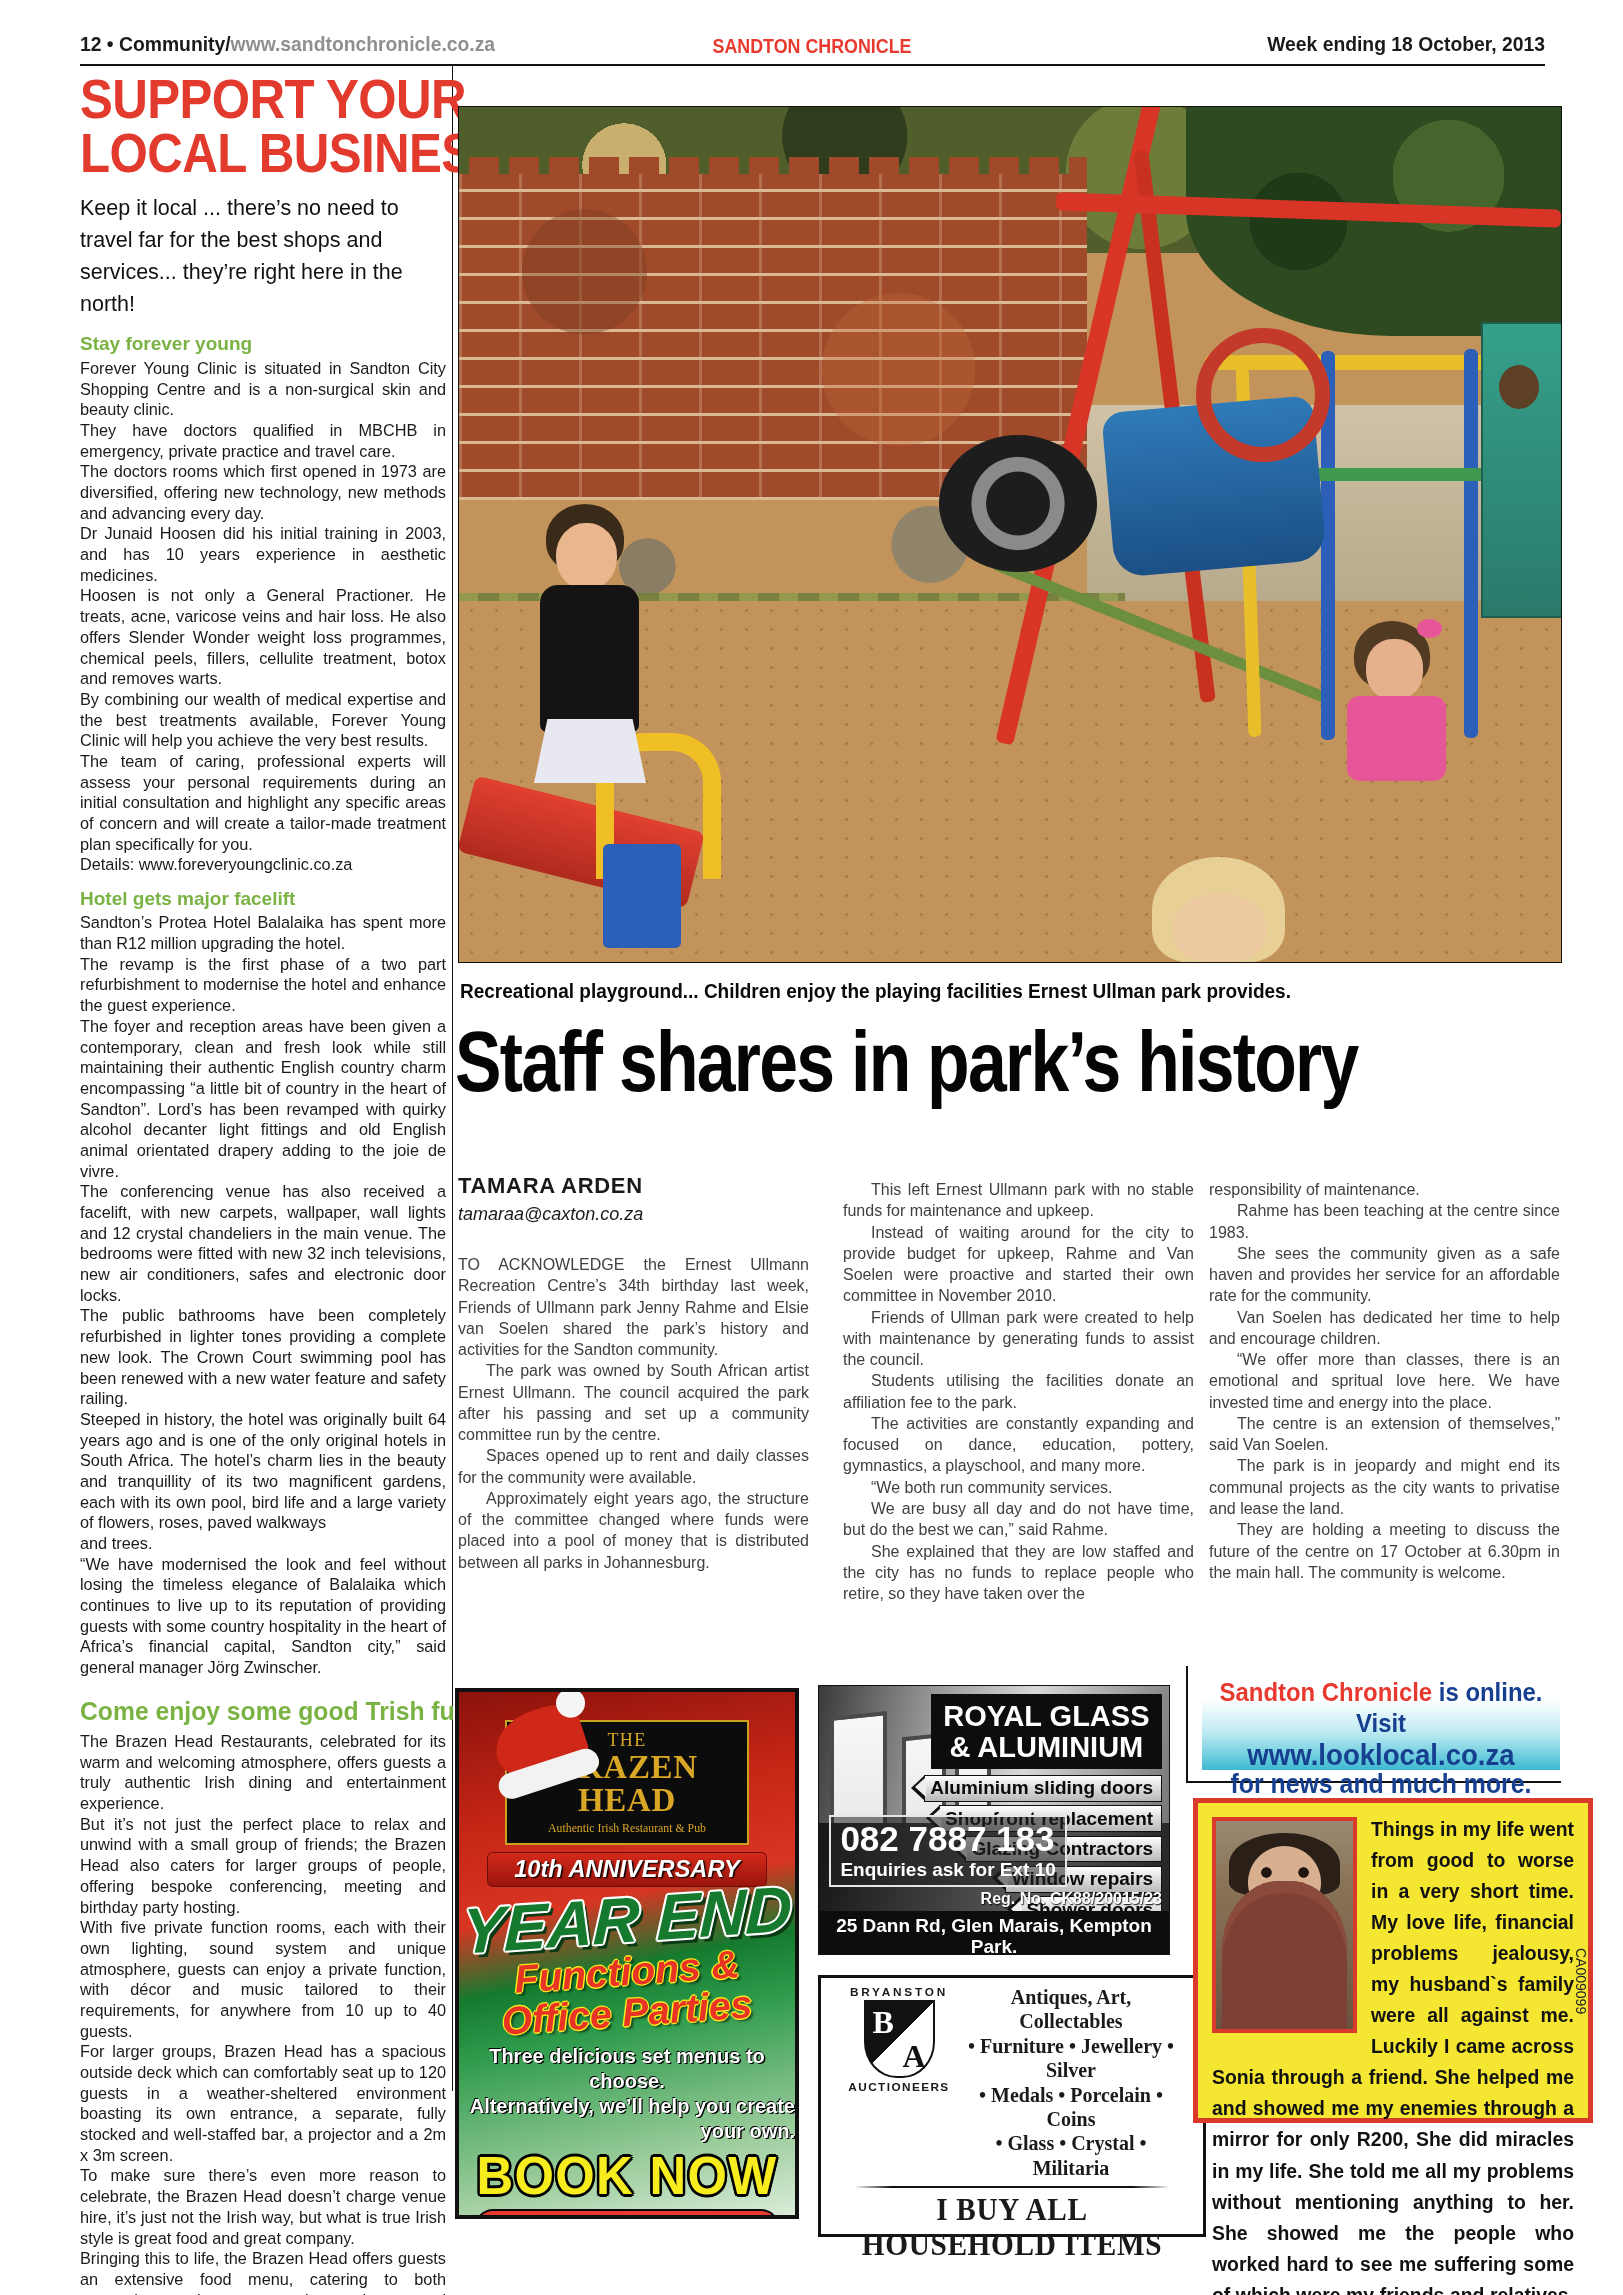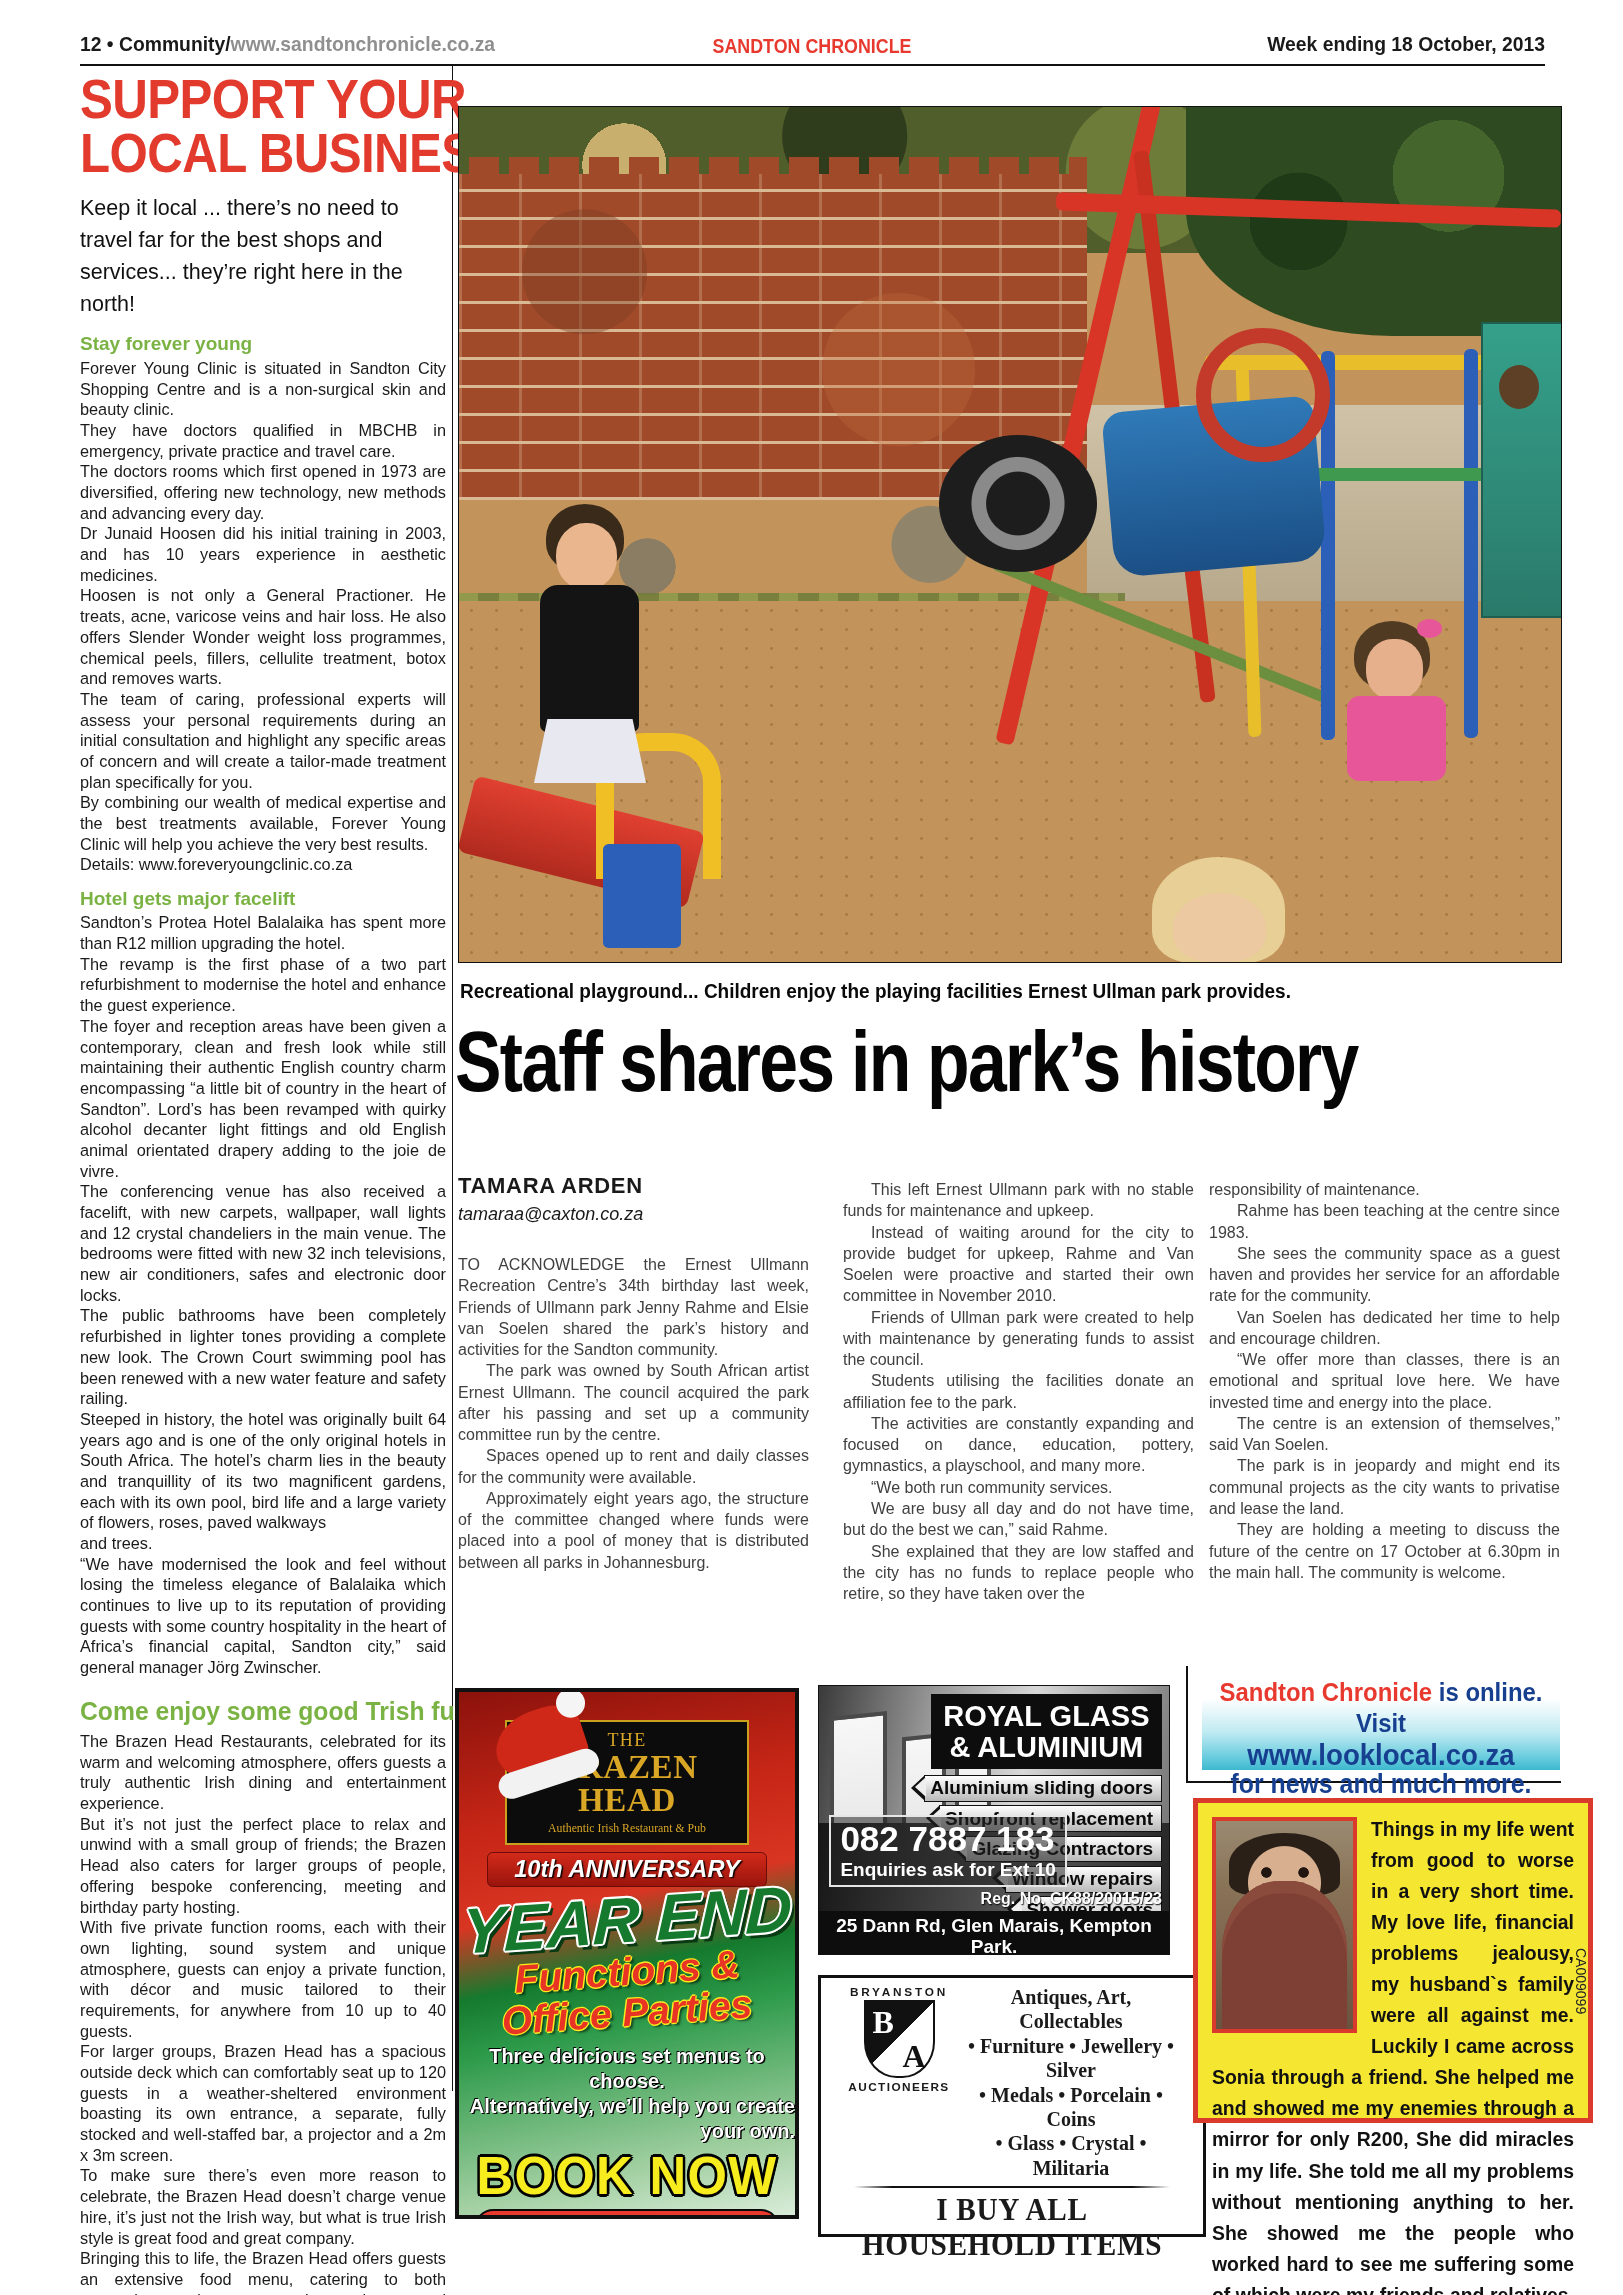--- a/index.html
+++ b/index.html
@@ -148,22 +148,22 @@
     <div class="lc-intro">Keep it local ... there’s no need to travel far for the best shops and services... they’re right here in the north!</div>
 
     <div>
       <div class="lc-head">Stay forever young</div>
       <div class="lc-body">
           <p>Forever Young Clinic is situated in Sandton City Shopping Centre and is a non-surgical skin and beauty clinic.</p>
           <p>They have doctors qualified in MBCHB in emergency, private practice and travel care.</p>
           <p>The doctors rooms which first opened in 1973 are diversified, offering new technology, new methods and advancing every day.</p>
           <p>Dr Junaid Hoosen did his initial training in 2003, and has 10 years experience in aesthetic medicines.</p>
           <p>Hoosen is not only a General Practioner. He treats, acne, varicose veins and hair loss. He also offers Slender Wonder weight loss programmes, chemical peels, fillers, cellulite treatment, botox and removes warts.</p>
+          <p>By combining our wealth of medical expertise and the best treatments available, Forever Young Clinic will help you achieve the very best results.</p>
           <p>The team of caring, professional experts will assess your personal requirements during an initial consultation and highlight any specific areas of concern and will create a tailor-made treatment plan specifically for you.</p>
-          <p>By combining our wealth of medical expertise and the best treatments available, Forever Young Clinic will help you achieve the very best results.</p>
           <p>Details: www.foreveryoungclinic.co.za</p>
         </div>
     </div>
     <div>
       <div class="lc-head">Hotel gets major facelift</div>
       <div class="lc-body">
           <p>Sandton’s Protea Hotel Balalaika has spent more than R12 million upgrading the hotel.</p>
           <p>The revamp is the first phase of a two part refurbishment to modernise the hotel and enhance the guest experience.</p>
           <p>The foyer and reception areas have been given a contemporary, clean and fresh look while still maintaining their authentic English country charm encompassing “a little bit of country in the heart of Sandton”. Lord’s has been revamped with quirky alcohol decanter light fittings and old English animal orientated drapery adding to the joie de vivre.</p>
           <p>The conferencing venue has also received a facelift, with new carpets, wallpaper, wall lights and 12 crystal chandeliers in the main venue. The bedrooms were fitted with new 32 inch televisions, new air conditioners, safes and electronic door locks.</p>
@@ -241,21 +241,21 @@
       <p>Friends of Ullman park were created to help with maintenance by generating funds to assist the council.</p>
       <p>Students utilising the facilities donate an affiliation fee to the park.</p>
       <p>The activities are constantly expanding and focused on dance, education, pottery, gymnastics, a playschool, and many more.</p>
       <p>“We both run community services.</p>
       <p>We are busy all day and do not have time, but do the best we can,” said Rahme.</p>
       <p>She explained that they are low staffed and the city has no funds to replace people who retire, so they have taken over the</p>
     </div>
   <div class="artcol" id="col3">
       <p class="noindent">responsibility of maintenance.</p>
       <p>Rahme has been teaching at the centre since 1983.</p>
-      <p>She sees the community space as a guest haven and provides her service for an affordable rate for the community.</p>
+      <p>She sees the community given as a safe haven and provides her service for an affordable rate for the community.</p>
       <p>Van Soelen has dedicated her time to help and encourage children.</p>
       <p>“We offer more than classes, there is an emotional and spritual love here. We have invested time and energy into the place.</p>
       <p>The centre is an extension of themselves,” said Van Soelen.</p>
       <p>The park is in jeopardy and might end its communal projects as the city wants to privatise and lease the land.</p>
       <p>They are holding a meeting to discuss the future of the centre on 17 October at 6.30pm in the main hall. The community is welcome.</p>
     </div>
 
   <div class="abs" id="brazen">
     <div class="bh-hat"></div>
     <div class="bh-sign">

